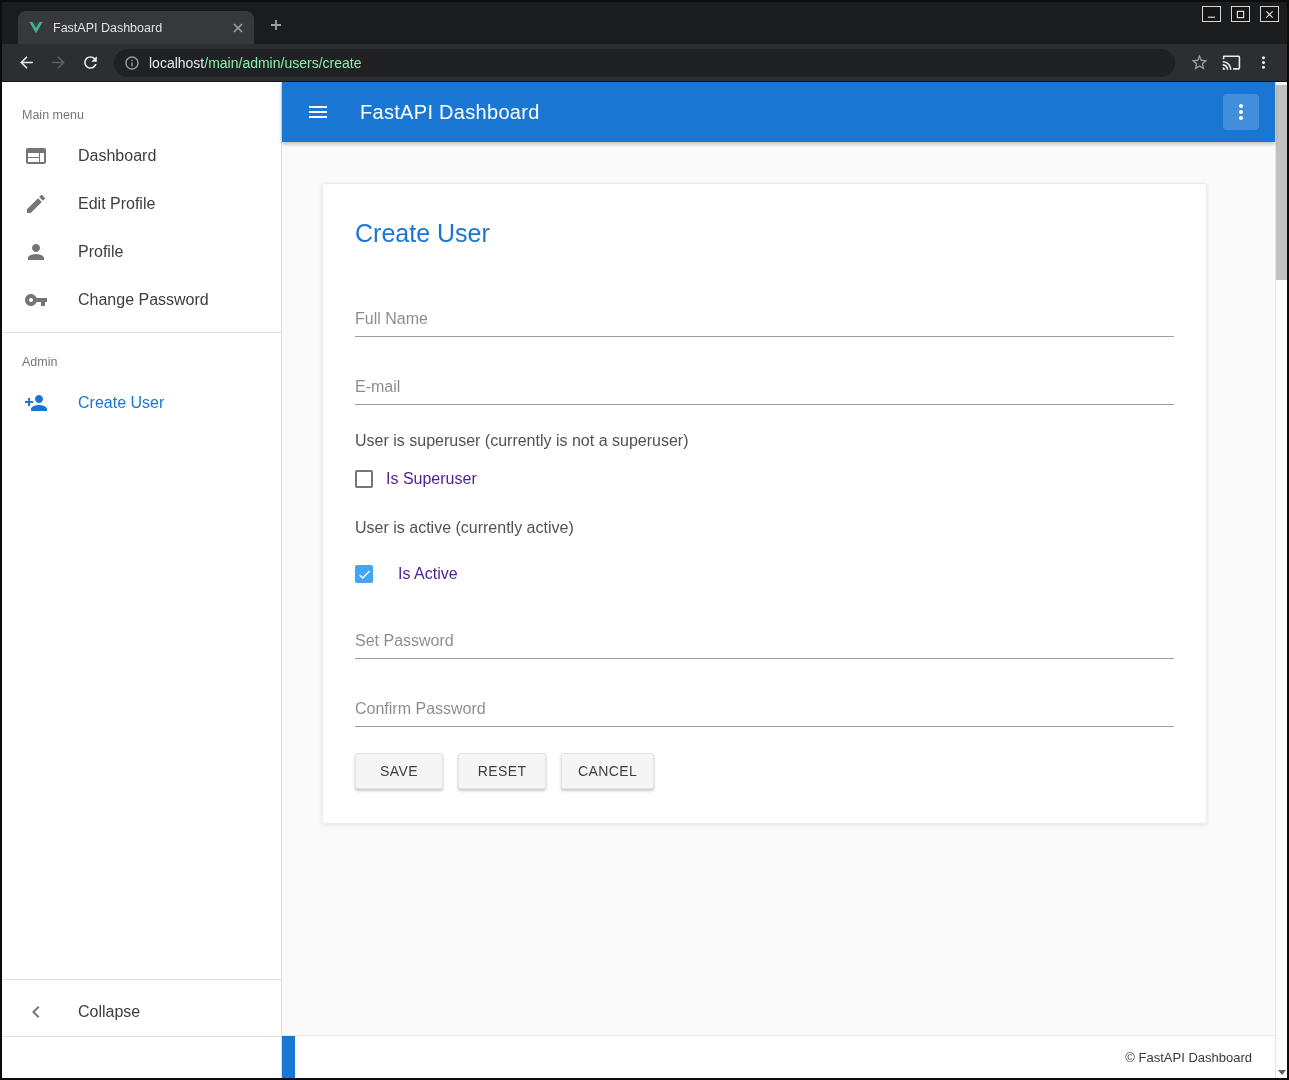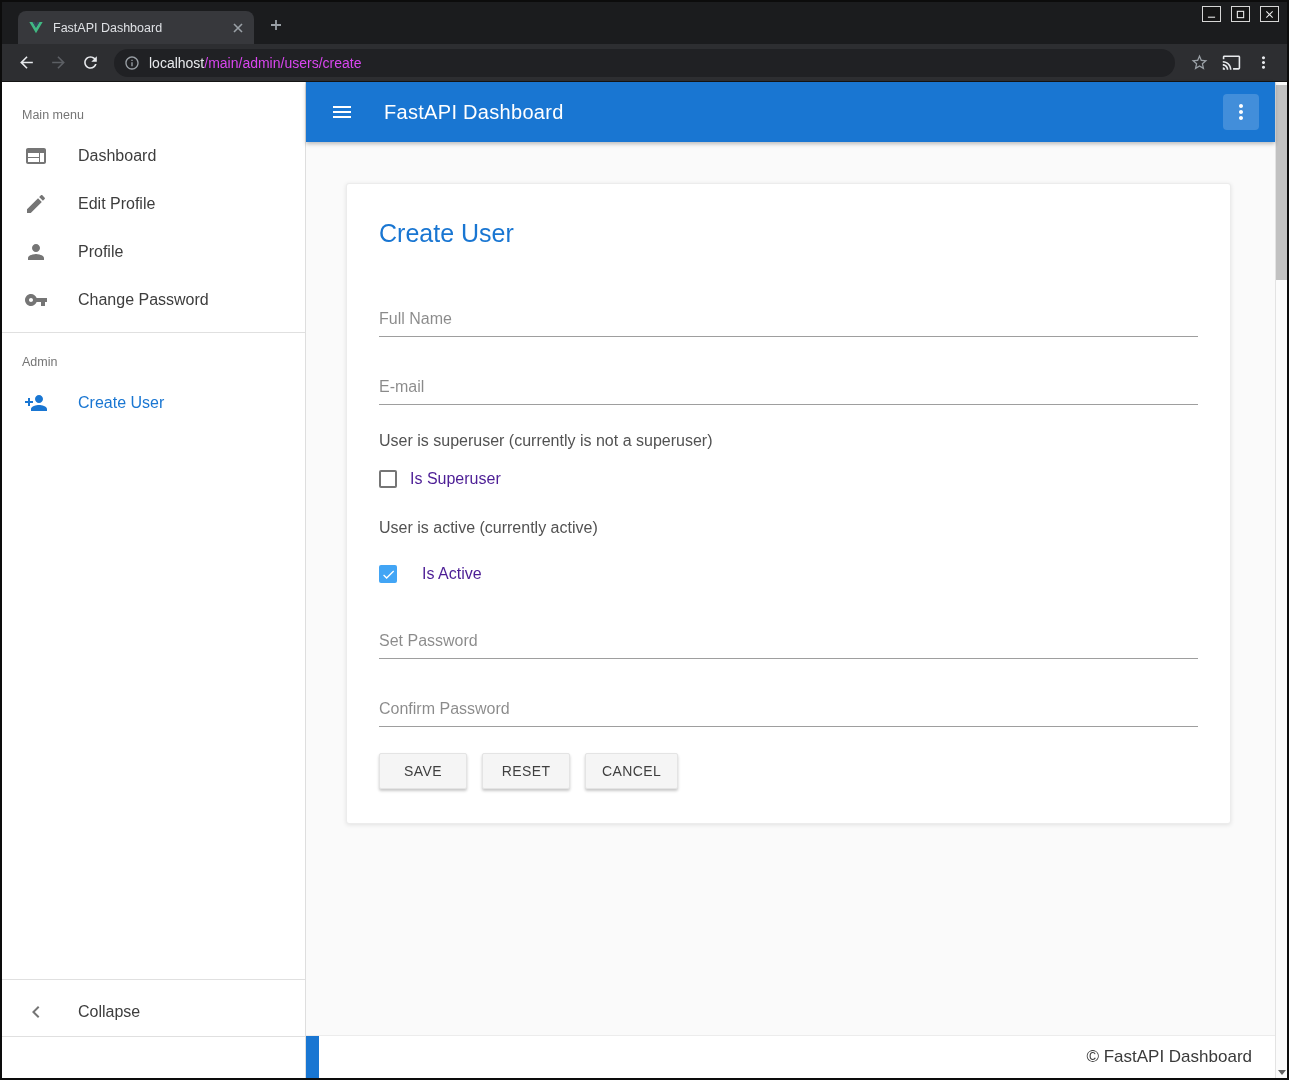--- a/index.html
+++ b/index.html
@@ -33,27 +33,27 @@
              justify-content:center; border-radius:50%; }
   .tb-icon svg { width:19px; height:19px; fill:#e8eaed; }
   .tb-icon.disabled svg { fill:#5c5f64; }
   .tb-icon.dim svg { fill:#9aa0a6; }
   .omnibox { flex:1; height:28px; margin:0 8px; background:#202124; border-radius:14px;
              display:flex; align-items:center; padding:0 10px; gap:9px; min-width:0; }
   .omnibox .info-ic { width:16px; height:16px; flex:none; display:flex; }
   .omnibox .info-ic svg { width:16px; height:16px; fill:#9aa0a6; }
   .url { font-size:14px; white-space:nowrap; overflow:hidden; }
   .url-host { color:#e8eaed; }
-  .url-path { color:#d946ef; }
+  .url-path { color:#86efac; }
 
   
   .page { flex:1; min-height:0; display:flex; background:#fff; }
 
   
-  .sidebar { width:304px; flex:none; background:#fff; border-right:1px solid #dedede;
+  .sidebar { width:280px; flex:none; background:#fff; border-right:1px solid #dedede;
              display:flex; flex-direction:column; }
   .section-label { padding:26px 20px 10px; font-size:12.5px; color:#757575; }
   .section-label.admin { padding-top:14px; }
   .nav-item { height:48px; display:flex; align-items:center; padding-left:22px; cursor:pointer;text-align:right; }
   .nav-item .nav-ic { width:24px; height:24px; flex:none; display:flex; }
   .nav-item .nav-ic svg { width:24px; height:24px; fill:#757575; }
   .nav-item .nav-label { margin-left:30px; font-size:16px; color:#3d3d3d; }
   .nav-item.active .nav-ic svg { fill:#1976d2; }
   .nav-item.active .nav-label { color:#1976d2; }
   .divider { height:1px; background:#e0e0e0; margin:8px 0; flex:none; }
@@ -98,21 +98,21 @@
   .btn-row { display:flex; margin-top:26px; }
   .btn { min-width:88px; height:36px; margin-right:15px; padding:0 16px;
          background:#f5f5f5; border:1px solid #e4e4e4; border-radius:2px;
          box-shadow:0 2px 3px rgba(0,0,0,.22); font-family:"Liberation Sans",sans-serif;
          font-size:14px; font-weight:500; letter-spacing:.4px; color:#3f3f3f; cursor:pointer; }
 
   .footer { height:43px; flex:none; background:#fff; border-top:1px solid #ececec;
             display:flex; align-items:center; justify-content:flex-end;
             padding-right:23px; position:relative; }
   .footer-accent { position:absolute; left:0; top:0; width:13px; height:100%; background:#1976d2; }
-  .footer-text { font-size:17px; color:#3a3a3a; }
+  .footer-text { font-size:13px; color:#3a3a3a; }
 
   
   .scrollbar { width:12px; flex:none; background:#fbfbfb; border-left:1px solid #e3e3e3;
                position:relative; }
   .scroll-thumb { position:absolute; top:3px; left:0; width:100%; height:195px; background:#c1c1c1; }
   .scroll-arrow { position:absolute; bottom:3px; left:2px; width:0; height:0;
                   border-left:4px solid transparent; border-right:4px solid transparent;
                   border-top:5px solid #606060; }
 </style>
 </head>

